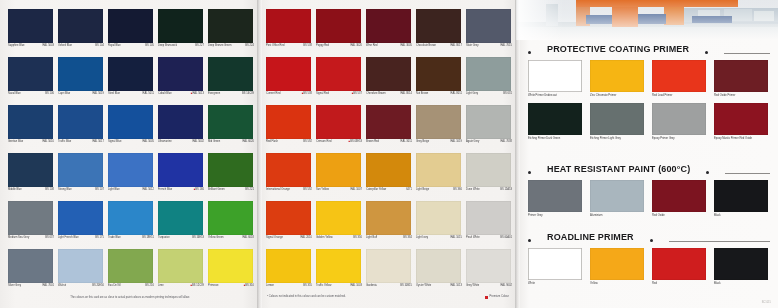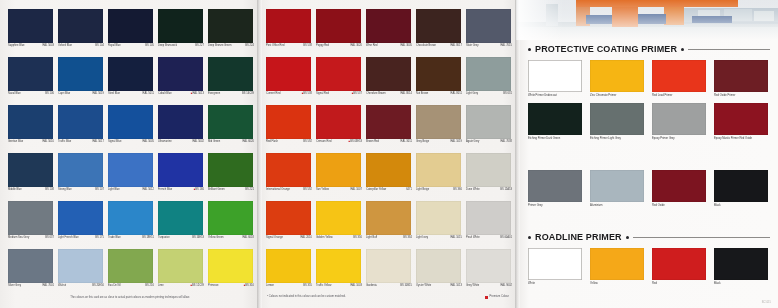--- a/index.html
+++ b/index.html
@@ -66,21 +66,21 @@
   .legend-chip{width:3px;height:3px;background:#cf2127;display:inline-block;}
 
   
   .banner{
     position:absolute;left:0;top:0;width:262px;height:40px;
     overflow:hidden;
   }
   .banner .photo{position:absolute;inset:0;}
   .sect{position:absolute;left:12px;right:8px;}
   .sect-head{
-    display:flex;align-items:center;gap:4px;
+    display:flex;align-items:flex-end;gap:16px;
     font-size:9px;font-weight:bold;color:#1a1a1c;
     letter-spacing:.15px;white-space:nowrap;
   }
   .bullet{width:3px;height:3px;background:#26262a;border-radius:50%;flex:0 0 auto;}
   .rule{flex:1 1 auto;height:1px;background:#8d8b89;}
   .rgrid{
     margin-top:6px;
     display:grid;grid-template-columns:repeat(4,60px);
     column-gap:2px;
   }
@@ -620,20 +620,26 @@
             <div class="rcap">Epoxy Primer Grey</div>
           </div>
           <div class="rcell">
             <div class="rsw" style="background: rgb(140, 19, 32);"></div>
             <div class="rcap">Epoxy Mastic Primer Red Oxide</div>
           </div>
         </div>
     </div>
 
     <div class="sect" style="top:164px">
+      <div class="sect-head">
+        <span class="bullet"></span>
+        <span>HEAT RESISTANT PAINT (600°C)</span>
+        <span class="bullet"></span>
+        <span class="rule"></span>
+      </div>
       <div class="rgrid" id="sect-1">
           <div class="rcell">
             <div class="rsw" style="background: rgb(109, 115, 122);"></div>
             <div class="rcap">Primer Grey</div>
           </div>
           <div class="rcell">
             <div class="rsw" style="background: rgb(169, 182, 190);"></div>
             <div class="rcap">Aluminium</div>
           </div>
           <div class="rcell">

